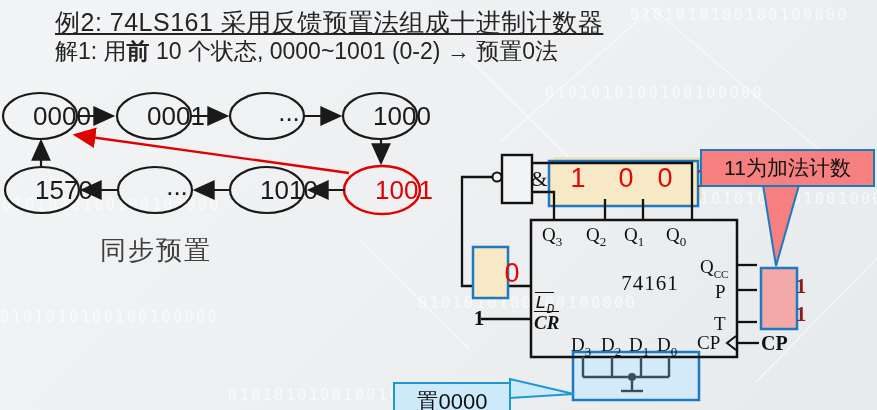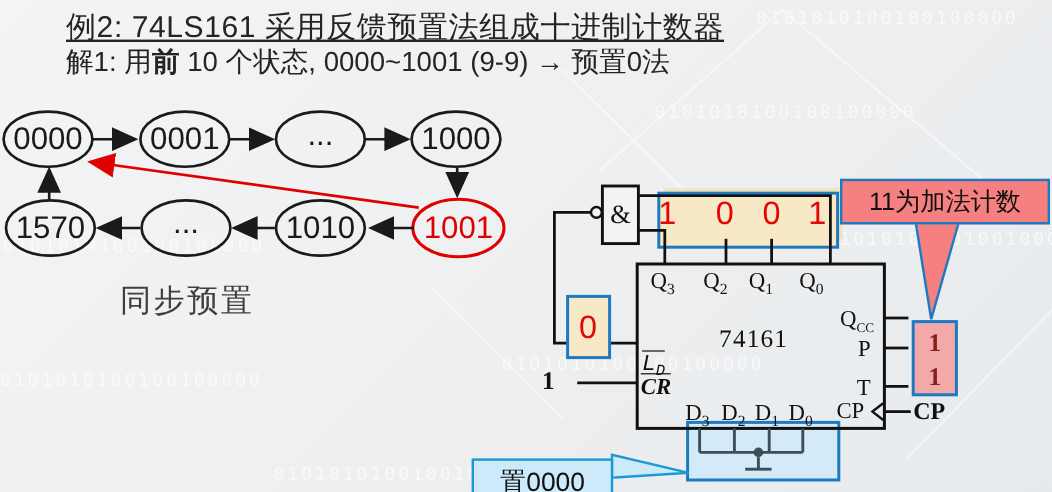--- a/index.html
+++ b/index.html
@@ -1,20 +1,20 @@
 <!DOCTYPE html>
 <html><head>
 <meta charset="utf-8">
 <style>
   html,body{margin:0;padding:0;}
   .stage{position:relative;width:877px;height:410px;overflow:hidden;
     background:linear-gradient(135deg,#f2f4f5 0%,#edeff1 55%,#e7eaec 100%);
     font-family:"Liberation Sans",sans-serif;color:#242424;}
   .abs{position:absolute;}
-  .c{transform:translate(-50%,-50%);white-space:nowrap;}
+  .c{transform:translate(-50%,-50%);white-space:nowrap;margin-left:22px;}
   .wm{position:absolute;color:rgba(255,255,255,.62);font-size:15px;letter-spacing:2.5px;white-space:nowrap;font-family:"DejaVu Sans Mono",monospace;}
   .t1{font-size:25px;letter-spacing:.5px;text-decoration:underline;}
   .t2{font-size:23px;}
   .bold{font-weight:bold;}
   .cap{font-size:26px;color:#3f3f3f;letter-spacing:2px;}
   .state-label{font-size:26px;color:#1a1a1a;}
   .state-label.red{color:#e10000;}
   .digit{font-size:27px;color:#e60505;}
   .serif{font-family:"Liberation Serif","DejaVu Serif",serif;}
   .pin{font-size:19px;color:#111;white-space:nowrap;}
@@ -119,21 +119,21 @@
       <line x1="117" y1="190" x2="83" y2="190" marker-end="url(#ab)"></line>
       <line x1="41" y1="166" x2="41" y2="142" marker-end="url(#ab)"></line>
       <line x1="349" y1="173" x2="76" y2="135" stroke="#e10000" stroke-width="2.3" marker-end="url(#ar)"></line>
     </g>
 
     <polygon points="763,185 799,185 776,266" fill="#f5807f" stroke="#1e7ac0" stroke-width="2"></polygon>
     <polygon points="510,379 510,398 574,394" fill="#cdeafa" stroke="#1c99d5" stroke-width="2"></polygon>
   </svg>
 
   <div class="abs t1" style="left:55px;top:6px;">例2: 74LS161 采用反馈预置法组成十进制计数器</div>
-  <div class="abs t2" style="left:55px;top:36px;"><span>解1: 用</span><span class="bold">前</span><span> 10 个状态, 0000~1001 (9-9) → 预置0法</span></div>
+  <div class="abs t2" style="left:55px;top:36px;"><span>解1: 用</span><span class="bold">前</span><span> 10 个状态, 0000~1001 (0-2) → 预置0法</span></div>
 
   <span class="abs c state-label" style="left:40px;top:116px;">0000</span>
   <span class="abs c state-label" style="left:154px;top:116px;">0001</span>
   <span class="abs c state-label" style="left:267px;top:112px;">...</span>
   <span class="abs c state-label" style="left:380px;top:116px;">1000</span>
   <span class="abs c state-label" style="left:42px;top:190px;">1570</span>
   <span class="abs c state-label" style="left:155px;top:186px;">...</span>
   <span class="abs c state-label" style="left:267px;top:190px;">1010</span>
   <span class="abs c state-label red" style="left:382px;top:190px;">1001</span>
 

